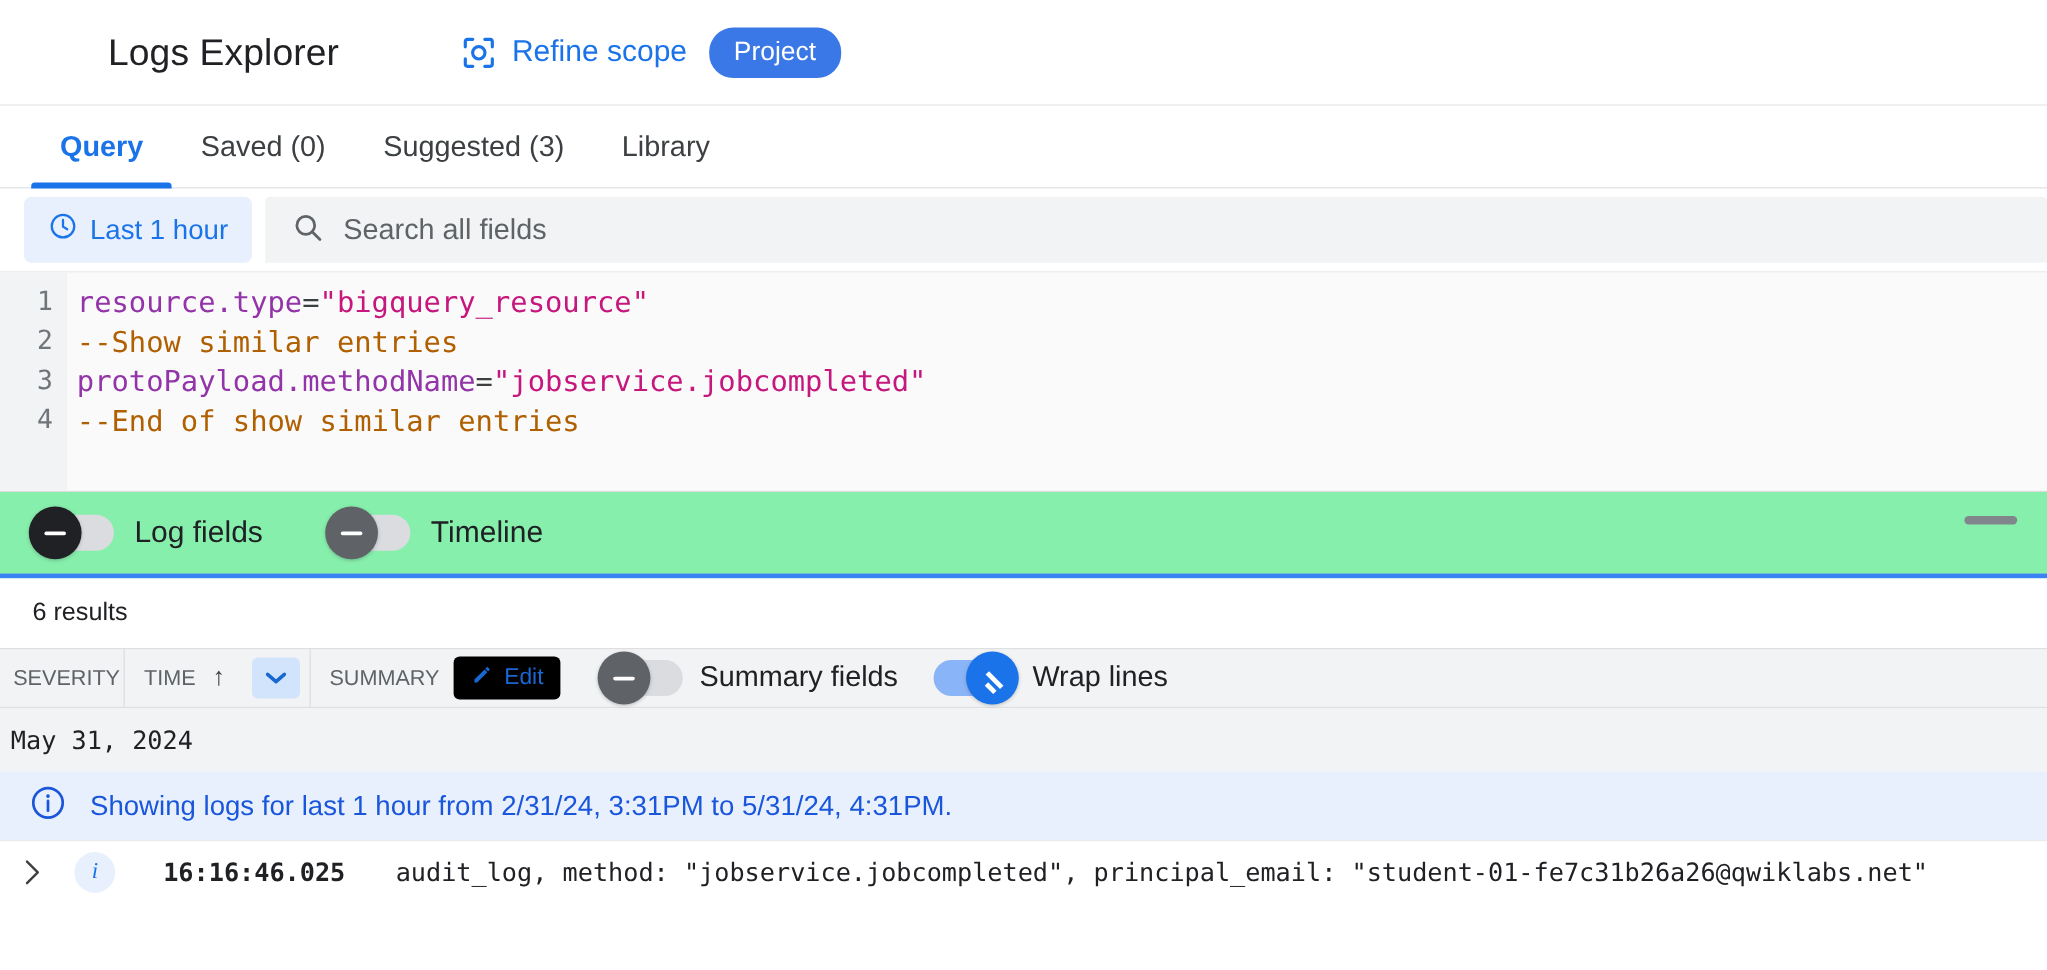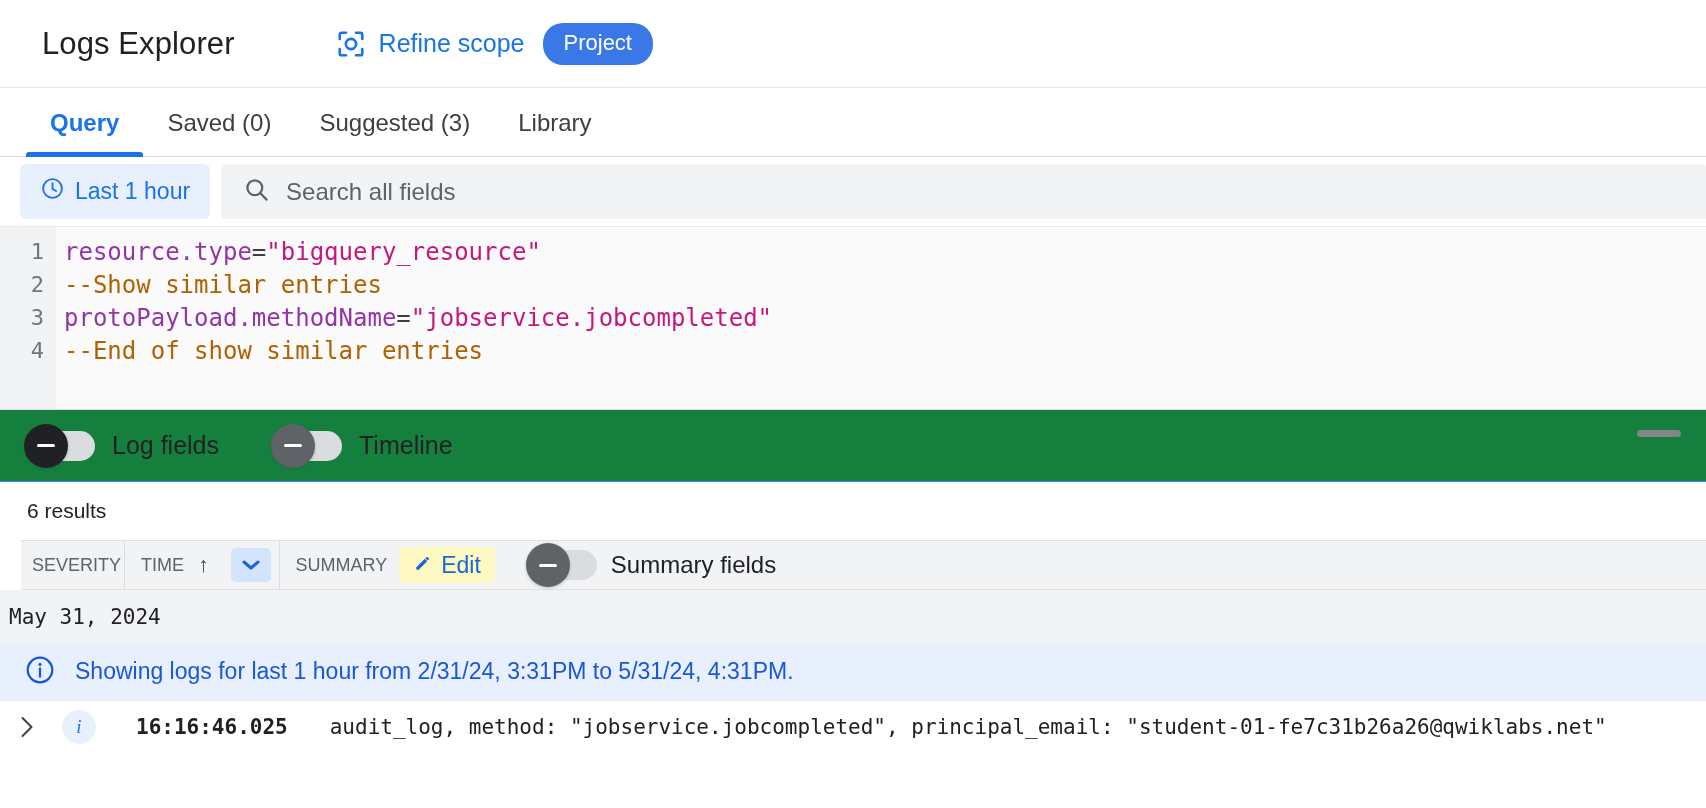--- a/index.html
+++ b/index.html
@@ -19,20 +19,21 @@
     display: flex;
     align-items: center;
     padding-left: 42px;
     border-bottom: 1px solid #e4e6e9;
   }
   .app-title {
     font-size: 31px;
     color: #202124;
     letter-spacing: 0.1px;
     white-space: nowrap;
+    margin-left: 48px;
   }
   .scope-group {
     display: flex;
     align-items: center;
     margin-left: 101px;
     gap: 13px;
   }
   .scope-icon { width: 30px; height: 30px; display:block; }
   .scope-label {
     font-size: 25px;
@@ -162,22 +163,22 @@
     border-radius: 4px;
   }
 
   
   .toggle-row {
     height: 72px;
     display: flex;
     align-items: center;
     padding-left: 27px;
     gap: 0px;
-    border-bottom: 1px solid #3b82f6;
-    background: #15803d;
+    border-bottom: 4px solid #3b82f6;
+    background: #86efac;
   }
   .toggle-group { display: flex; align-items: center; gap: 17px; }
   .toggle-group + .toggle-group { margin-left: 55px; }
   .switch {
     position: relative;
     width: 68px;
     height: 30px;
     border-radius: 15px;
     background: #dadce0;
     flex: none;
@@ -239,21 +240,20 @@
   
   .table-head {
     height: 50px;
     display: flex;
     align-items: center;
     background: #f1f3f4;
     border-top: 1px solid #e0e0e0;
     border-bottom: 1px solid #e0e0e0;
     font-size: 18px;
     color: #5f6368;
-    margin-left: 21px;
   }
   .th {
     display: flex;
     align-items: center;
     height: 50px;
     padding: 0 14px;
     white-space: nowrap;
   }
   .th.severity { width: 104px; border-right: 1px solid #dadce0; padding-left: 11px;}
   .th.time { display:flex; align-items:center; gap: 14px; border-right: 1px solid #dadce0; padding-left:16px; padding-right: 8px;}
@@ -262,27 +262,27 @@
     background: #d2e3fc;
     border-radius: 5px;
     width: 40px; height: 34px;
     display: flex; align-items: center; justify-content: center;
     margin-left: 8px;
     cursor: pointer;
   }
   .th.summary { padding-left: 16px; }
   .edit-btn {
     display: flex; align-items: center; gap: 8px;
-    background: #fef9c3;
+    background: #000000;
     color: #1967d2;
     border-radius: 5px;
     height: 36px;
     padding: 0 14px;
     margin-left: 12px;
-    font-size: 23px;
+    font-size: 19px;
     cursor: pointer;
   }
   .head-toggles { display: flex; align-items: center; margin-left: 34px; gap: 30px; }
   .head-toggle { display: flex; align-items: center; gap: 14px; }
   .head-toggle .toggle-label { font-size: 24px; }
 
   
   .date-row {
     height: 53px;
     display: flex;
@@ -499,20 +499,26 @@
         </span>
         <span>Edit</span>
       </span>
       <span class="head-toggles">
         <span class="head-toggle">
           <span class="switch grey">
               <span class="knob"></span>
             </span>
           <span class="toggle-label">Summary fields</span>
         </span>
+        <span class="head-toggle">
+          <span class="switch on">
+              <span class="knob"></span>
+            </span>
+          <span class="toggle-label">Wrap lines</span>
+        </span>
       </span>
     </div>
   </div>
 
   <div class="date-row">
     <span>May 31, 2024</span>
   </div>
 
   <div class="info-banner">
     <span>

